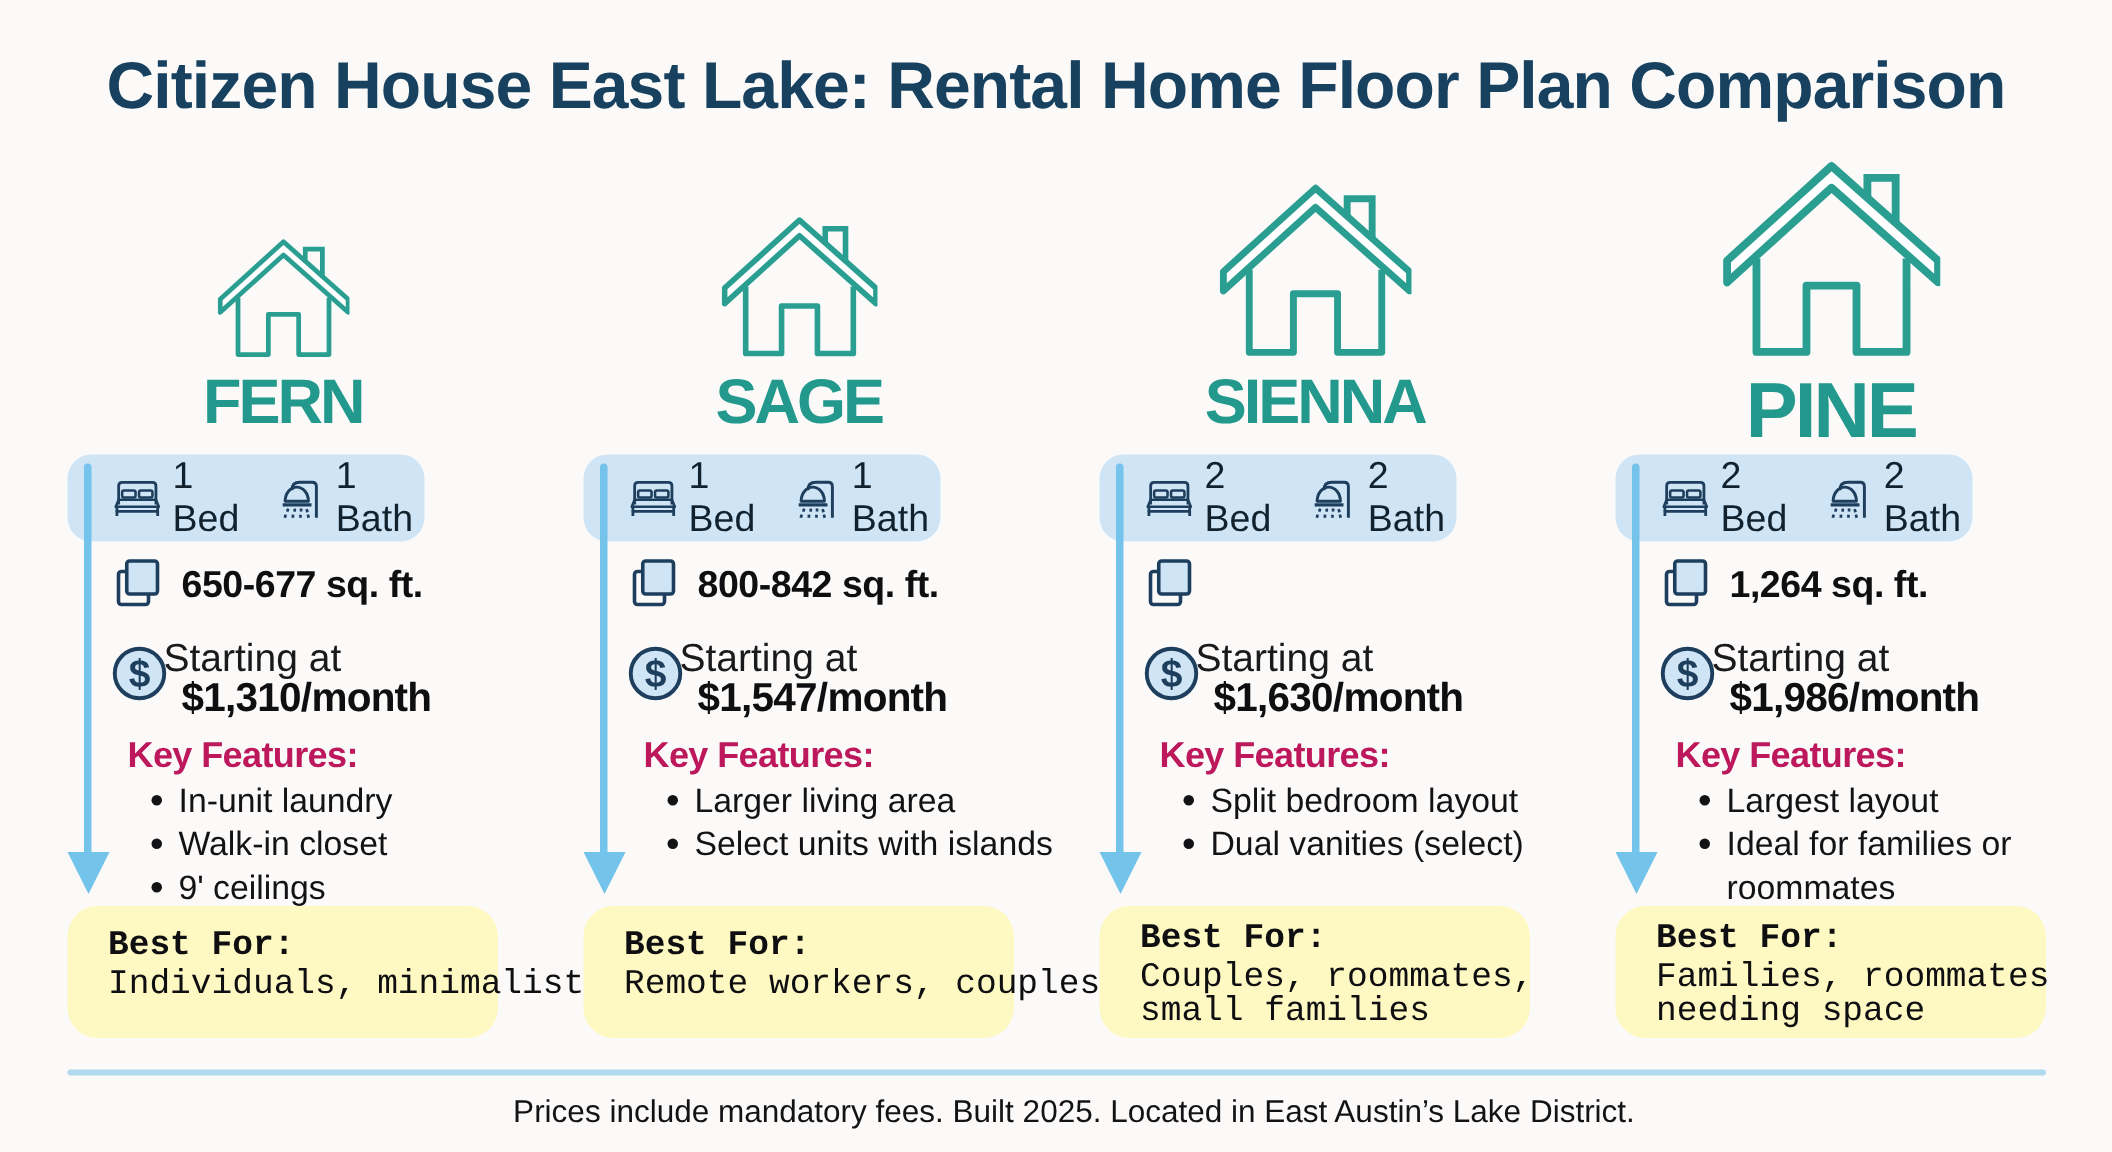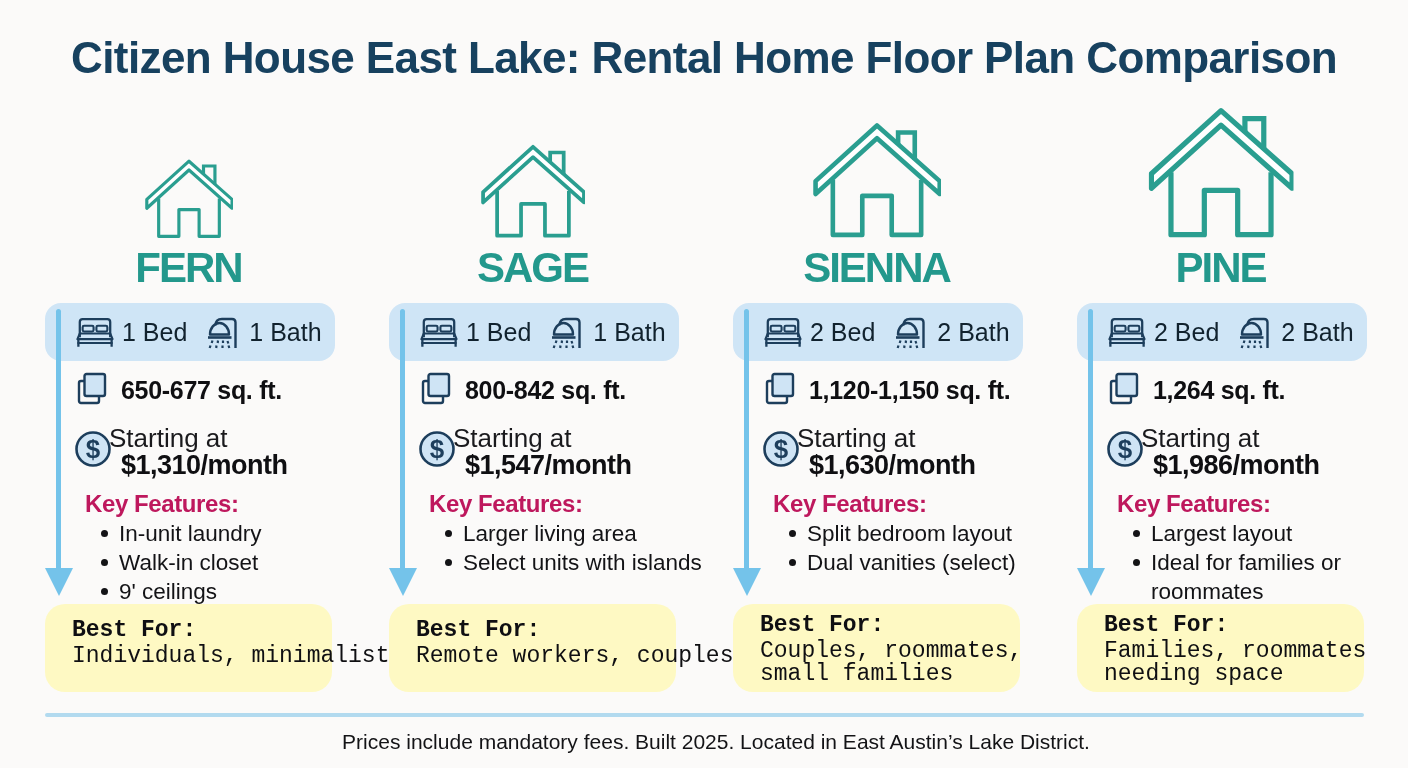--- a/index.html
+++ b/index.html
@@ -2,21 +2,21 @@
 <html><head>
 <meta charset="utf-8">
 <style>
   html,body{margin:0;padding:0;}
   body{width:1408px;height:768px;position:relative;overflow:hidden;
        background:#fbfaf9;font-family:"Liberation Sans",sans-serif;}
   .col{position:absolute;top:0;width:287px;height:768px;}
   .house{position:absolute;left:50%;transform:translateX(-50%);}
   .hname{position:absolute;top:244px;left:0;width:100%;text-align:center;
          font-weight:bold;color:#23988c;letter-spacing:-2px;}
-  .pill{position:absolute;left:0;top:303px;width:290px;height:58px;
+  .pill{position:absolute;left:0;top:303px;width:238px;height:58px;
         background:#cfe5f6;border-radius:16px;display:flex;align-items:center;
         justify-content:flex-start;gap:8px;padding-left:31px;box-sizing:border-box;}
   .pill .t{font-size:25px;color:#11222e;}
   .aline{position:absolute;left:11px;top:309px;width:5px;height:261px;
          background:#74c3ea;border-radius:3px;}
   .ahead{position:absolute;left:0px;top:568px;width:0;height:0;
          border-left:14px solid transparent;border-right:14px solid transparent;
          border-top:28px solid #74c3ea;}
   .sqicon{position:absolute;left:32px;top:372px;}
   .sqtext{position:absolute;left:76px;top:376px;font-size:25px;font-weight:bold;
@@ -211,21 +211,20 @@
 
   <div class="aline"></div>
 
   <div class="ahead"></div>
 
   <svg class="sqicon" width="30" height="34" viewBox="0 0 30 34">
     <rect x="2" y="9" width="20" height="22" rx="2" fill="none" stroke="#1d3e5c" stroke-width="2.4"></rect>
     <rect x="7.5" y="2" width="20.5" height="22" rx="2" fill="#cfe4f5" stroke="#1d3e5c" stroke-width="2.4"></rect>
   </svg>
 
-  <div class="sqtext">1,120-1,150 sq. ft.</div>
 
   <svg class="dicon" width="38" height="38" viewBox="0 0 38 38">
     <circle cx="19" cy="19" r="16.5" fill="#cfe4f5" stroke="#1d3e5c" stroke-width="2.6"></circle>
     <text x="19" y="28" text-anchor="middle" font-family="Liberation Sans" font-size="26" font-weight="bold" fill="#1d3e5c">$</text>
   </svg>
 
   <div class="startat">Starting at</div>
 
   <div class="price">$1,630/month</div>
 
@@ -243,21 +242,21 @@
 </div>
 
 <div class="col" style="left:1077px;">
 
   <svg class="house" style="bottom:529px;" width="145" height="132" viewBox="0 0 100 91">
     <path d="M2,46 L50,2.5 L99,46 L99,56 L50,12.5 L2,56 Z" fill="#fff" stroke="#2a9e90" stroke-width="3.6" stroke-linejoin="round"></path>
     <path d="M66.5,17.5 L66.5,8 L79.5,8 L79.5,29.5" fill="none" stroke="#2a9e90" stroke-width="3.6"></path>
     <path d="M15.5,45 L15.5,88 L38.5,88 L38.5,57.5 L61.5,57.5 L61.5,88 L84.5,88 L84.5,45" fill="none" stroke="#2a9e90" stroke-width="3.6" stroke-linejoin="round"></path>
   </svg>
 
-  <div class="hname" style="font-size:42px;">PINE</div>
+  <div class="hname" style="font-size:52px;">PINE</div>
 
   <div class="pill">
 
     <svg width="38" height="32" viewBox="0 0 40 33">
       <path d="M4,22 L4,6 Q4,3 7,3 L33,3 Q36,3 36,6 L36,22" fill="none" stroke="#1d3e5c" stroke-width="2.4"></path>
       <rect x="7" y="10" width="11.5" height="6" rx="1.5" fill="none" stroke="#1d3e5c" stroke-width="2.2"></rect>
       <rect x="21.5" y="10" width="11.5" height="6" rx="1.5" fill="none" stroke="#1d3e5c" stroke-width="2.2"></rect>
       <path d="M4,18 L36,18 L38.5,24 L1.5,24 Z" fill="none" stroke="#1d3e5c" stroke-width="2.2" stroke-linejoin="round"></path>
       <path d="M1.5,28 L38.5,28" stroke="#1d3e5c" stroke-width="2.2"></path>
       <path d="M2.5,24 L2.5,32 M37.5,24 L37.5,32" stroke="#1d3e5c" stroke-width="2.4"></path>

